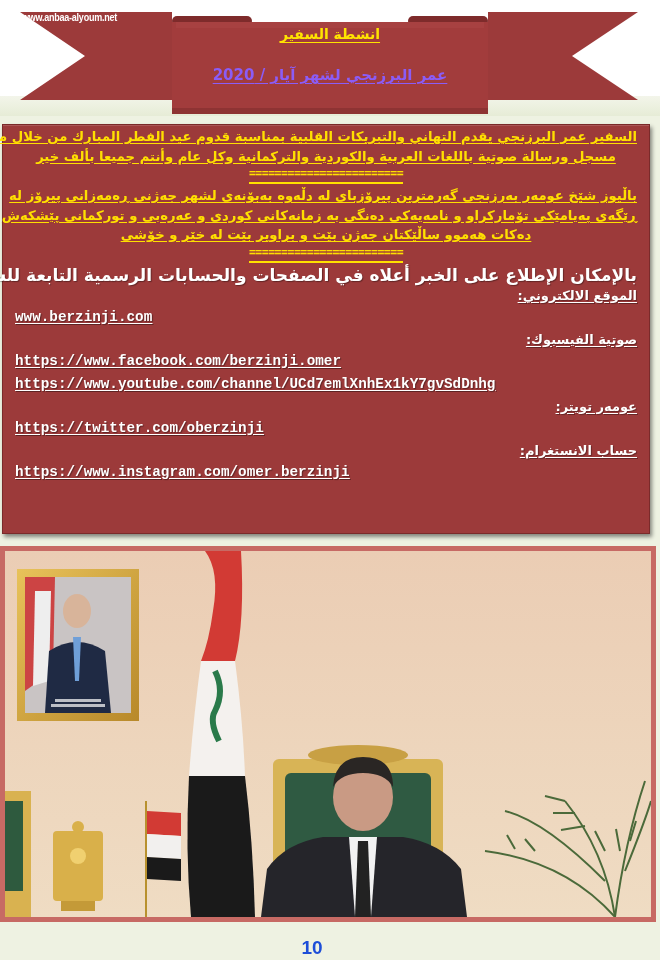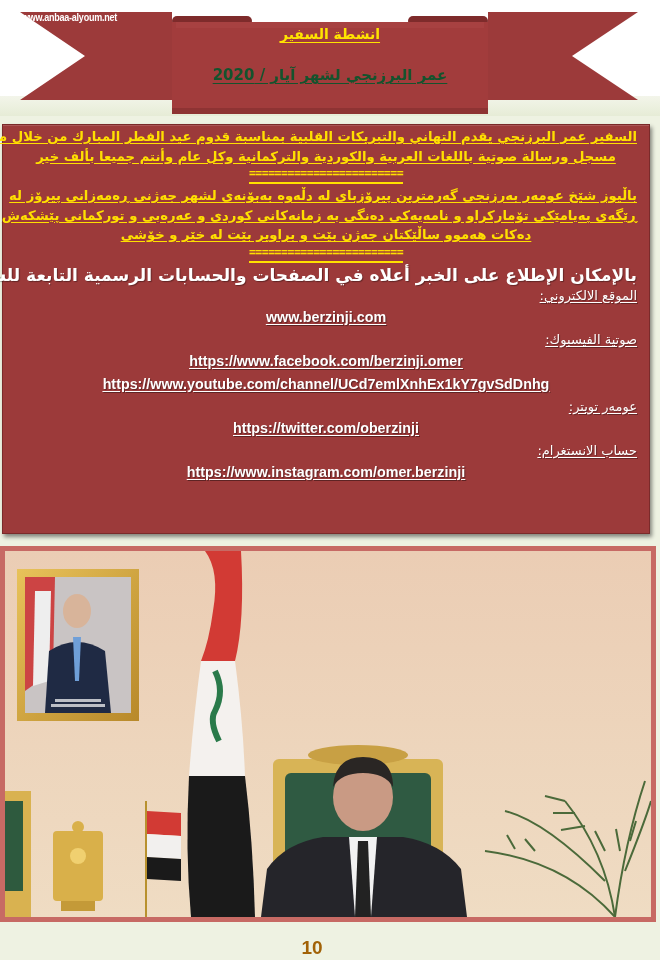--- a/index.html
+++ b/index.html
@@ -27,21 +27,21 @@
     .banner-title {
       position: absolute; left: 180px; top: 26px; width: 300px;
       text-align: center; direction: rtl;
       font-family: "DejaVu Sans", sans-serif; font-weight: bold; font-size: 14px;
       color: #ffe400; text-decoration: underline; text-underline-offset: 3px;
     }
     .banner-subtitle {
       position: absolute; left: 180px; top: 66px; width: 300px;
       text-align: center; direction: rtl;
       font-family: "DejaVu Sans", sans-serif; font-weight: bold; font-size: 15px;
-      color: #14532d; text-decoration: underline; text-underline-offset: 3px;
+      color: #8b5cf6; text-decoration: underline; text-underline-offset: 3px;
     }
     .text-panel {
       position: absolute; left: 2px; top: 124px; width: 648px; height: 410px;
       background: #9c3a3a;
       border: 1px solid #7a2a2a;
       box-shadow: 2px 3px 4px rgba(0,0,0,0.45), inset 0 1px 0 rgba(255,255,255,0.15);
       padding: 2px 12px 0 12px;
       direction: rtl;
     }
     .yellow-line {
@@ -57,46 +57,46 @@
       direction: ltr;
     }
     .sep-wrap { display: flex; justify-content: center; }
     .sep-inner { border-bottom: 2px solid #ffe000; padding-bottom: 1px; margin-bottom: 2px; }
     .info-line {
       color: #ffffff; font-weight: bold; text-align: center;
       font-size: 17px; line-height: 20px; white-space: nowrap;
       text-shadow: 1px 1px 1px rgba(0,0,0,0.35);
     }
     .link-label {
-      color: #ffffff; font-weight: normal; text-align: right;
+      color: #ffffff; font-weight: bold; text-align: right;
       font-size: 13px; line-height: 21px;
       text-decoration: underline; text-underline-offset: 2px;
       text-shadow: 1px 1px 1px rgba(0,0,0,0.35);
     }
     .link-url {
-      color: #ffffff; font-weight: bold; text-align: center;
-      font-family: Liberation Sans, sans-serif;
+      color: #ffffff; font-weight: bold; text-align: left;
+      font-family: Liberation Mono, monospace;
       font-size: 14.3px; line-height: 23px;
       text-decoration: underline; text-underline-offset: 2px;
       direction: ltr;
       text-shadow: 1px 1px 1px rgba(0,0,0,0.4);
     }
     .link-url a { color: inherit; text-decoration: inherit; }
     .photo-frame {
       position: absolute; left: 0; top: 546px; width: 656px; height: 376px;
       border: 5px solid #c76a64;
       background: #e9d0b5;
       overflow: hidden;
     }
     .photo-frame svg { display: block; }
     .page-number {
       position: absolute; left: 0; top: 937px; width: 624px;
       text-align: center;
       font-family: "Liberation Sans", sans-serif; font-weight: bold; font-size: 19px;
-      color: #a16207;
+      color: #1d4ed8;
     }
   </style>
 </head>
 <body>
 
 <div class="top-strip"></div>
 <div class="top-strip-bottom"></div>
 
 <svg class="banner-svg" viewBox="0 0 660 120" xmlns="http://www.w3.org/2000/svg">
 

